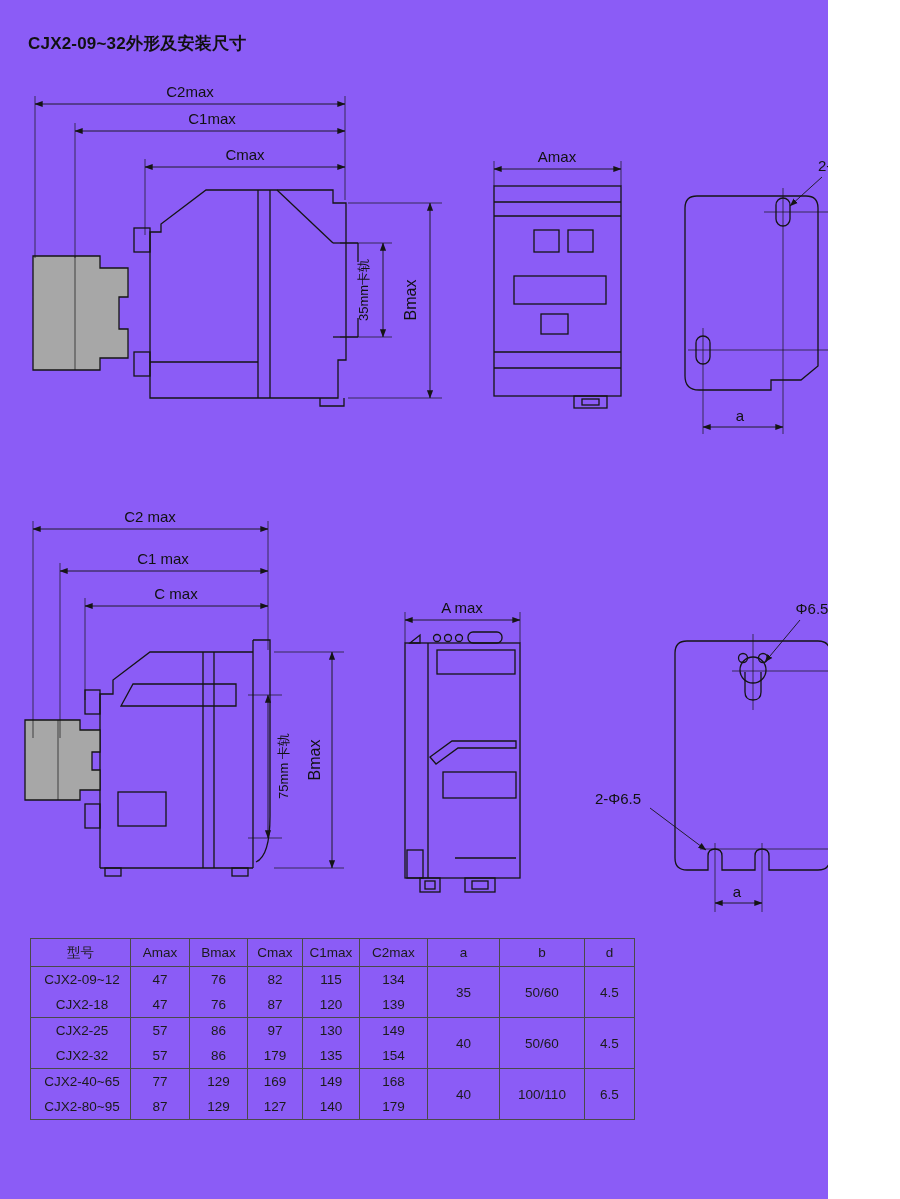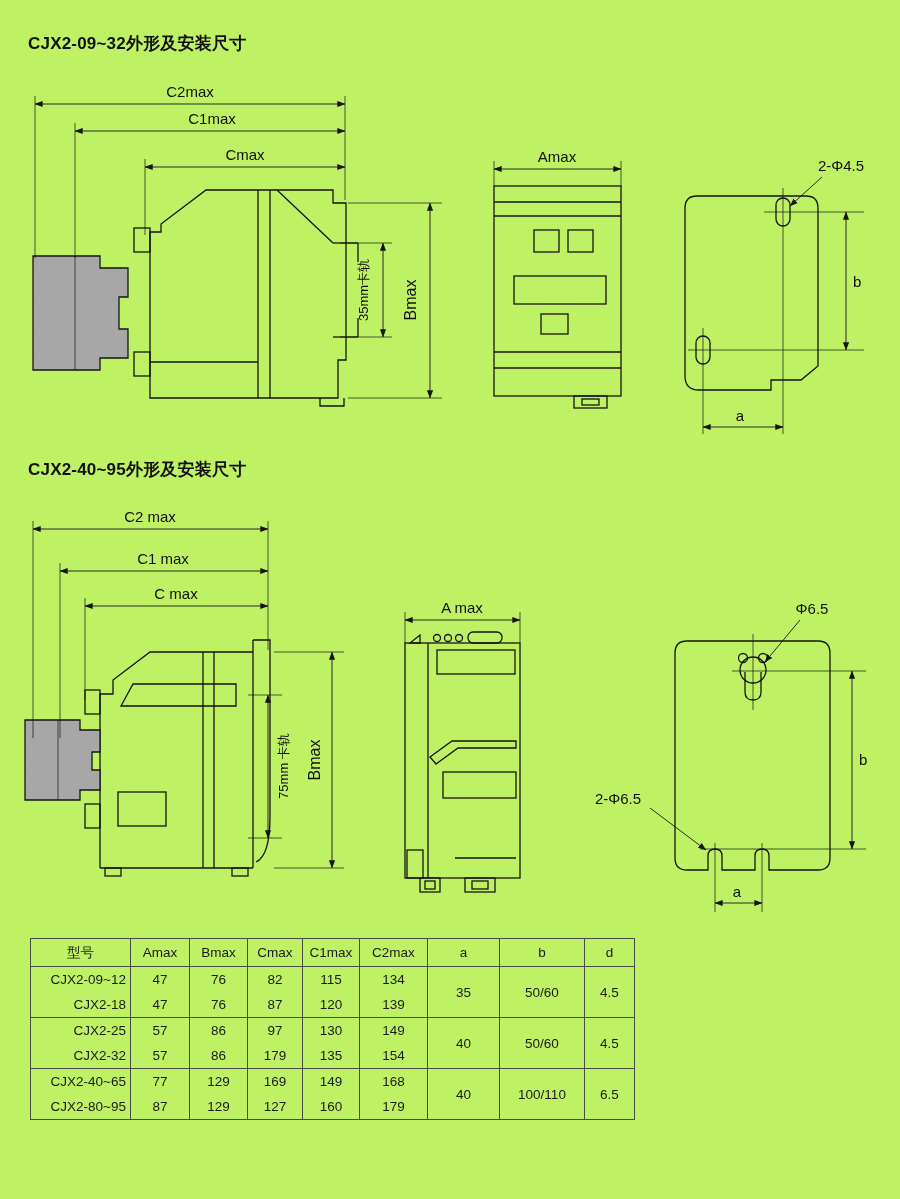--- a/index.html
+++ b/index.html
@@ -1,17 +1,17 @@
 <!DOCTYPE html>
 <html><head>
 <meta charset="utf-8">
 <style>
   html,body { margin:0; padding:0; background:#fff; }
   #page {
-    position:relative; width:900px; height:1199px; background:#bef264;
+    position:relative; width:828px; height:1199px; background:#8b5cf6;
     font-family:"Liberation Sans","DejaVu Sans",sans-serif; color:#111;
     overflow:hidden;
   }
   .sec-title {
     position:absolute; left:28px; font-size:17px; font-weight:bold; color:#111;
     letter-spacing:0.2px;
   }
   .draw { position:absolute; }
   .draw line, .draw path, .draw rect, .draw circle, .draw polygon {
     stroke:#151515; stroke-width:1.3; fill:none;
@@ -31,30 +31,29 @@
     font-size:13.5px; color:#1b1b1b; border:1px solid #4a4a4a;
   }
   .dims th, .dims td {
     border-left:1px solid #4a4a4a; border-right:1px solid #4a4a4a;
     padding:2px 4px; text-align:center; font-weight:normal; height:21px;
     overflow:hidden; white-space:nowrap;
   }
   .dims tr.hdr th { border-top:1px solid #4a4a4a; border-bottom:1px solid #4a4a4a; height:23px; }
   .dims tr.gend td { border-bottom:1px solid #4a4a4a; }
   .dims td.grp { border-bottom:1px solid #4a4a4a;margin-top:8px; }
-  .dims td.model { text-align:right; padding-left:7px; }
+  .dims td.model { text-align:center; padding-left:7px; }
   #note { position:absolute; left:30px; top:1130px; font-size:13px; color:#222; }
 </style>
 </head>
 <body>
 
 <div id="page">
 
   <div class="sec-title" style="top:32px">CJX2-09~32外形及安装尺寸</div>
-  <div class="sec-title" style="top:458px">CJX2-40~95外形及安装尺寸</div>
 
   <svg class="draw" style="left:25px;top:75px" width="440" height="375" viewBox="25 75 440 375">
     <defs>
       <marker id="ar1" viewBox="0 0 10 10" refX="9.5" refY="5" markerWidth="9" markerHeight="9" orient="auto-start-reverse">
         <path class="mk" d="M0,1.2 L10,5 L0,8.8 Z"></path>
       </marker>
     </defs>
     <g>
       <path d="M150,398 L150,232 L161,232 L161,224 L206,190 L333,190 L333,203 L346,203 L346,360 L338,360 L338,398 Z"></path>
       <path d="M320,398 L320,406 L344,406 L344,398"></path>
@@ -357,20 +356,20 @@
       <td>168</td>
       <td class="grp" rowspan="2">40</td>
       <td class="grp" rowspan="2">100/110</td>
       <td class="grp" rowspan="2">6.5</td>
     </tr>
     <tr class="gend">
       <td class="model">CJX2-80~95</td>
       <td>87</td>
       <td>129</td>
       <td>127</td>
-      <td>160</td>
+      <td>140</td>
       <td>179</td>
     </tr>
   </tbody>
     </table>
 
 
 </div>
 
 </body></html>

